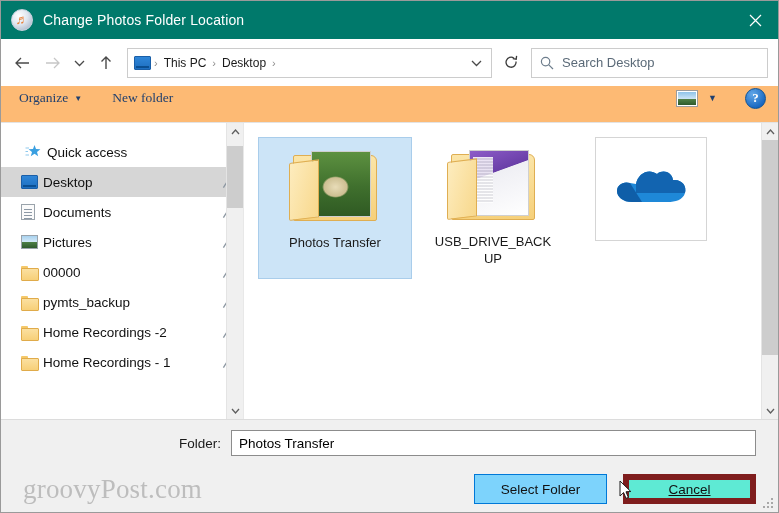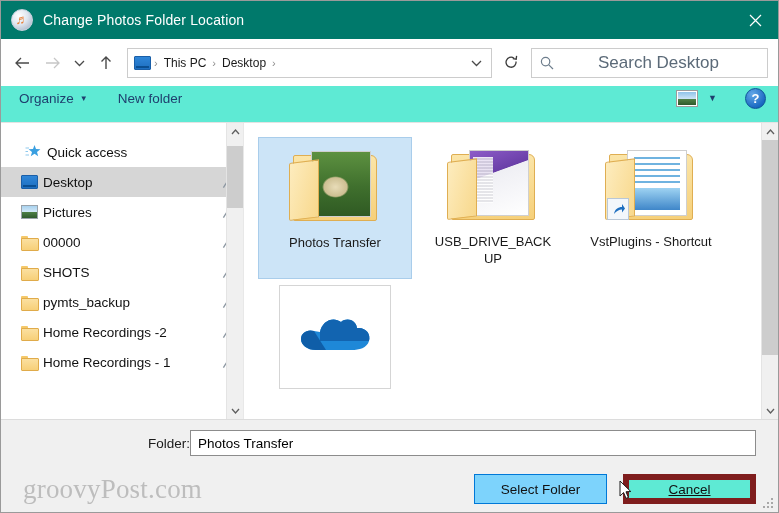--- a/index.html
+++ b/index.html
@@ -86,28 +86,28 @@
     width: 30px; height: 30px; margin-left: 4px;
     display: flex; align-items: center; justify-content: center;
     color: #333; font-size: 15px; flex: 0 0 auto;
   }
   .searchbox {
     width: 237px; height: 30px; flex: 0 0 237px;
     border: 1px solid #cccccc; background: #ffffff;
     display: flex; align-items: center; margin-left: 5px; padding-left: 8px;
   }
   .search-ico { color: #6d7d8c; margin-right: 8px; display: flex; }
-  .search-ph { font-size: 17px; color: #5b6a78; margin-left: 36px; }
+  .search-ph { font-size: 13px; color: #5b6a78; }
 
   
   .cmdbar {
     height: 37px; flex: 0 0 37px;
-    background: #5eead4;
+    background: #fdba74;
     border-bottom: 1px solid #e3e3e3;
-    display: flex; align-items: center; padding: 0 12px 12px 18px;
+    display: flex; align-items: center; padding: 0 12px 12px 18px; font-family: Liberation Serif, serif;
   }
   .cmd-item {
     font-size: 13.5px; color: #1f3f6e; display: flex; align-items: center;
     margin-right: 30px; white-space: nowrap;
   }
   .cmd-caret { margin-left: 6px; font-size: 8px; color: #1f3f6e; }
   .cmd-right { margin-left: auto; display: flex; align-items: center; }
   .viewicon {
     width: 22px; height: 17px; border: 1px solid #9b9b9b; background: #fff;
     position: relative; overflow: hidden;
@@ -267,21 +267,21 @@
   }
 
   
   .footer {
     flex: 0 0 auto; background: #f0f0f0;
     border-top: 1px solid #dcdcdc; position: relative;
     padding: 0;
   }
   .folder-row { display: flex; align-items: center; height: 46px; padding: 0 22px 0 0; }
   .folder-label {
-    width: 189px; text-align: right; 
+    width: 230px; text-align: right; padding-right: 10px;
     font-size: 13.5px; color: #1a1a1a;
   }
   .folder-input {
     flex: 1 1 auto; height: 26px; background: #ffffff; border: 1px solid #8c8c8c;
     display: flex; align-items: center; padding-left: 7px;
     font-size: 13.5px; color: #000;
   }
   .btn-row { display: flex; align-items: center; height: 46px; padding: 0 22px 0 22px; }
   .watermark {
     font-family: "Liberation Serif", serif; font-size: 27px; color: #bdbdbd;
@@ -412,20 +412,37 @@
             </span>
           <span class="nav-label">Desktop</span>
           <span class="nav-pin">
             <svg width="13" height="13" viewBox="0 0 13 13">
                 <path d="M8.2 1.2 L11.8 4.8 L9.8 5.4 L7.4 7.8 L5.2 5.6 L7.6 3.2 Z" fill="#8c97a1"></path>
                 <path d="M5.2 5.6 L1.4 11.6" stroke="#8c97a1" stroke-width="1.3"></path>
               </svg>
           </span>
         </div>
 
+        <div class="nav-row">
+          <span class="nav-ico">
+            <span class="doc-ico">
+                <i style="top:4px"></i>
+                <i style="top:7px"></i>
+                <i style="top:10px"></i>
+                <i style="top:13px"></i>
+              </span>
+          </span>
+          <span class="nav-label">Documents</span>
+          <span class="nav-pin">
+            <svg width="13" height="13" viewBox="0 0 13 13">
+                <path d="M8.2 1.2 L11.8 4.8 L9.8 5.4 L7.4 7.8 L5.2 5.6 L7.6 3.2 Z" fill="#8c97a1"></path>
+                <path d="M5.2 5.6 L1.4 11.6" stroke="#8c97a1" stroke-width="1.3"></path>
+              </svg>
+          </span>
+        </div>
 
         <div class="nav-row">
           <span class="nav-ico">
               <span class="pic-ico"></span>
             </span>
           <span class="nav-label">Pictures</span>
           <span class="nav-pin">
             <svg width="13" height="13" viewBox="0 0 13 13">
                 <path d="M8.2 1.2 L11.8 4.8 L9.8 5.4 L7.4 7.8 L5.2 5.6 L7.6 3.2 Z" fill="#8c97a1"></path>
                 <path d="M5.2 5.6 L1.4 11.6" stroke="#8c97a1" stroke-width="1.3"></path>
@@ -439,32 +456,20 @@
             </span>
           <span class="nav-label">00000</span>
           <span class="nav-pin">
             <svg width="13" height="13" viewBox="0 0 13 13">
                 <path d="M8.2 1.2 L11.8 4.8 L9.8 5.4 L7.4 7.8 L5.2 5.6 L7.6 3.2 Z" fill="#8c97a1"></path>
                 <path d="M5.2 5.6 L1.4 11.6" stroke="#8c97a1" stroke-width="1.3"></path>
               </svg>
           </span>
         </div>
 
-        <div class="nav-row">
-          <span class="nav-ico">
-              <span class="folder-ico"></span>
-            </span>
-          <span class="nav-label">SHOTS</span>
-          <span class="nav-pin">
-            <svg width="13" height="13" viewBox="0 0 13 13">
-                <path d="M8.2 1.2 L11.8 4.8 L9.8 5.4 L7.4 7.8 L5.2 5.6 L7.6 3.2 Z" fill="#8c97a1"></path>
-                <path d="M5.2 5.6 L1.4 11.6" stroke="#8c97a1" stroke-width="1.3"></path>
-              </svg>
-          </span>
-        </div>
 
         <div class="nav-row">
           <span class="nav-ico">
               <span class="folder-ico"></span>
             </span>
           <span class="nav-label">pymts_backup</span>
           <span class="nav-pin">
             <svg width="13" height="13" viewBox="0 0 13 13">
                 <path d="M8.2 1.2 L11.8 4.8 L9.8 5.4 L7.4 7.8 L5.2 5.6 L7.6 3.2 Z" fill="#8c97a1"></path>
                 <path d="M5.2 5.6 L1.4 11.6" stroke="#8c97a1" stroke-width="1.3"></path>
@@ -539,37 +544,20 @@
               <div class="back"></div>
               <div class="photo">
                   <div class="screenshot"></div>
                 </div>
               <div class="front"></div>
             </div>
           </div>
           <div class="tile-label">USB_DRIVE_BACKUP</div>
         </div>
 
-        <div class="tile">
-          <div class="thumb">
-            <div class="fold">
-              <div class="back"></div>
-              <div class="photo">
-                  <div class="doclines"></div>
-                </div>
-              <div class="front"></div>
-              <div class="shortcut-badge">
-                <svg width="15" height="15" viewBox="0 0 15 15">
-                    <path d="M3 12 C4 7 7 5 11 5 L11 2 L14 6.5 L11 10.5 L11 7.5 C8 7.5 5.5 9 3 12 Z" fill="#1e6fc0"></path>
-                  </svg>
-              </div>
-            </div>
-          </div>
-          <div class="tile-label">VstPlugins - Shortcut</div>
-        </div>
 
         <div class="tile onedrive-tile">
           <div class="thumb">
             <svg class="cloud" width="78" height="50" viewBox="0 0 78 50">
               <path d="M24 20 C26 9 37 4 45 10 C51 5 60 8 61 16 C70 15 75 22 73 29 C71 36 63 38 56 38 L20 38 C11 38 5 33 5 27 C5 21 11 17 18 19 Z" fill="#1e88d8"></path>
               <path d="M24 20 C26 9 37 4 45 10 C51 5 60 8 61 16 C70 15 75 22 73 29 L24 29 Z" fill="#1264b0"></path>
               <path d="M5 27 C5 21 11 17 18 19 L30 38 L20 38 C11 38 5 33 5 27 Z" fill="#0f5ea8"></path>
             </svg>
           </div>
           <div class="tile-label"></div>

